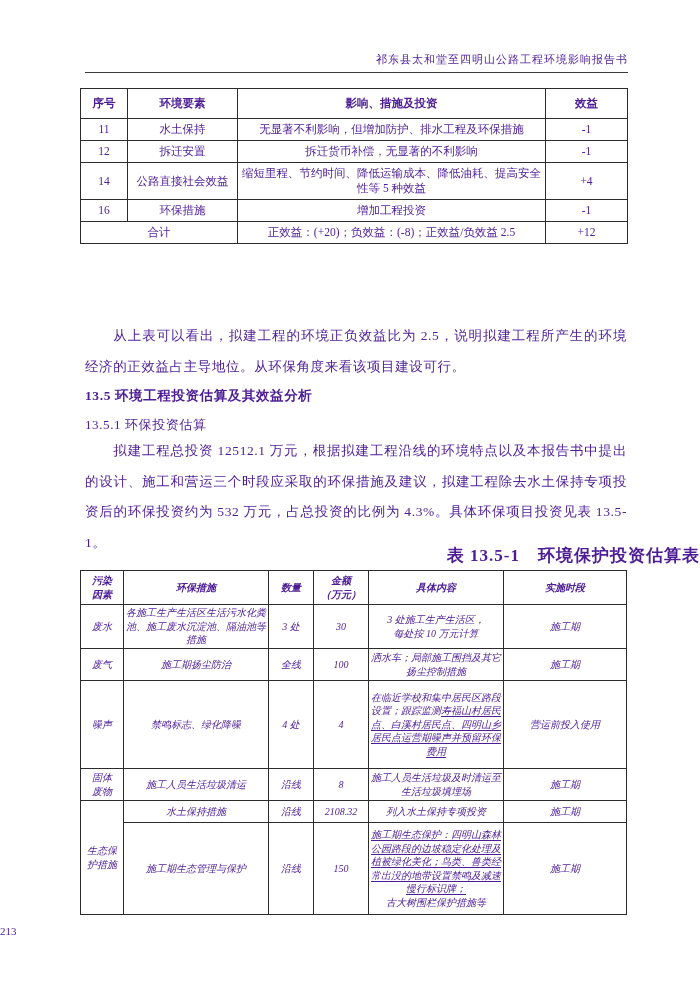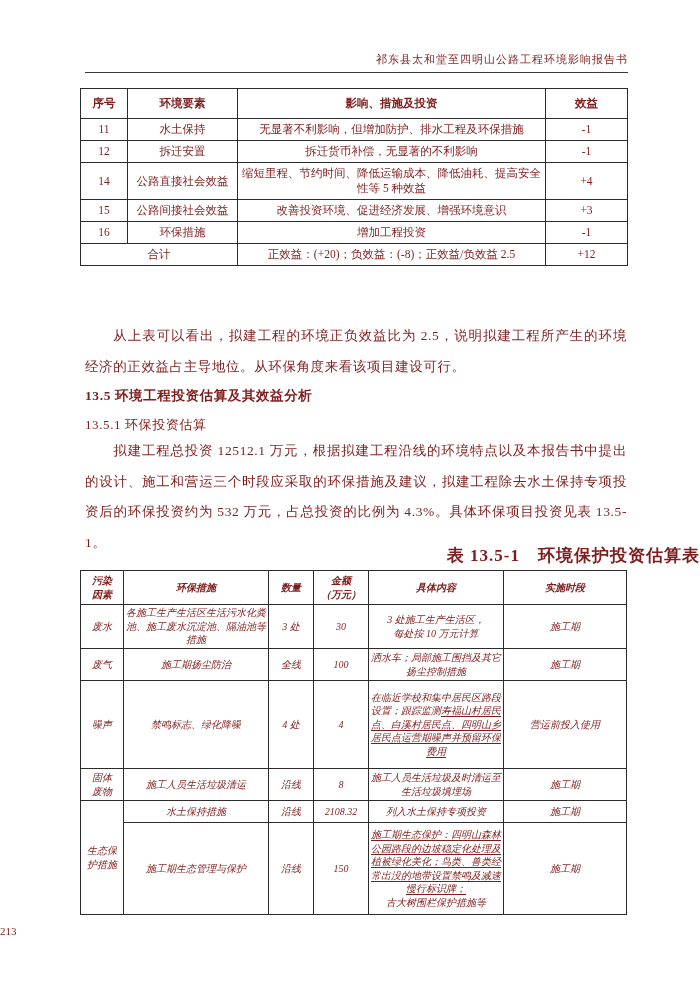--- a/index.html
+++ b/index.html
@@ -1,18 +1,18 @@
 <!DOCTYPE html>
 <html><head>
 <meta charset="utf-8">
 <style>
   html,body { margin:0; padding:0; background:#e8e8e8; }
   .page {
     position:relative; width:700px; height:990px; margin:0 auto;
-    background:#ffffff; color:#7f1d1d;
+    background:#ffffff; color:#4c1d95;
     font-family:"Liberation Serif","DejaVu Serif",serif;
     overflow:hidden;
   }
   .doc-header {
     position:absolute; top:52px; left:85px; width:543px;
     text-align:right; font-size:11px; letter-spacing:1px;
     border-bottom:1.5px solid #3a3a3a; padding-bottom:5px;
   }
   table { border-collapse:collapse; table-layout:fixed; }
   td { border:1px solid #2b2b2b; text-align:center; vertical-align:middle; overflow:hidden; }
@@ -94,26 +94,20 @@
       <td>12</td>
       <td>拆迁安置</td>
       <td>拆迁货币补偿，无显著的不利影响</td>
       <td>-1</td>
     </tr>
     <tr class="r2">
       <td>14</td>
       <td>公路直接社会效益</td>
       <td>缩短里程、节约时间、降低运输成本、降低油耗、提高安全性等 5 种效益</td>
       <td>+4</td>
-    </tr>
-    <tr class="r">
-      <td>15</td>
-      <td>公路间接社会效益</td>
-      <td>改善投资环境、促进经济发展、增强环境意识</td>
-      <td>+3</td>
     </tr>
     <tr class="r">
       <td>16</td>
       <td>环保措施</td>
       <td>增加工程投资</td>
       <td>-1</td>
     </tr>
     <tr class="r">
       <td colspan="2">合计</td>
       <td>正效益：(+20)；负效益：(-8)；正效益/负效益 2.5</td>

